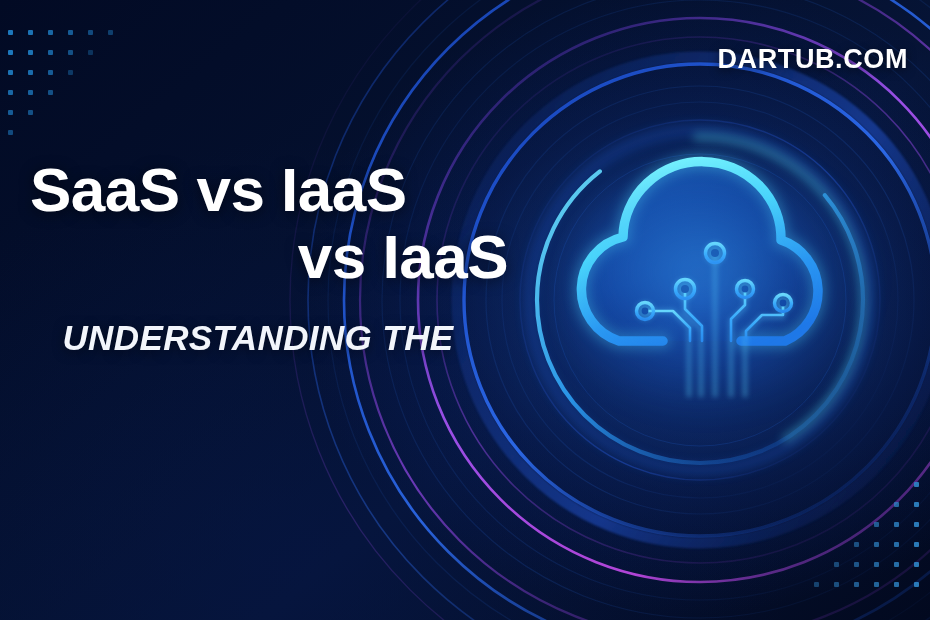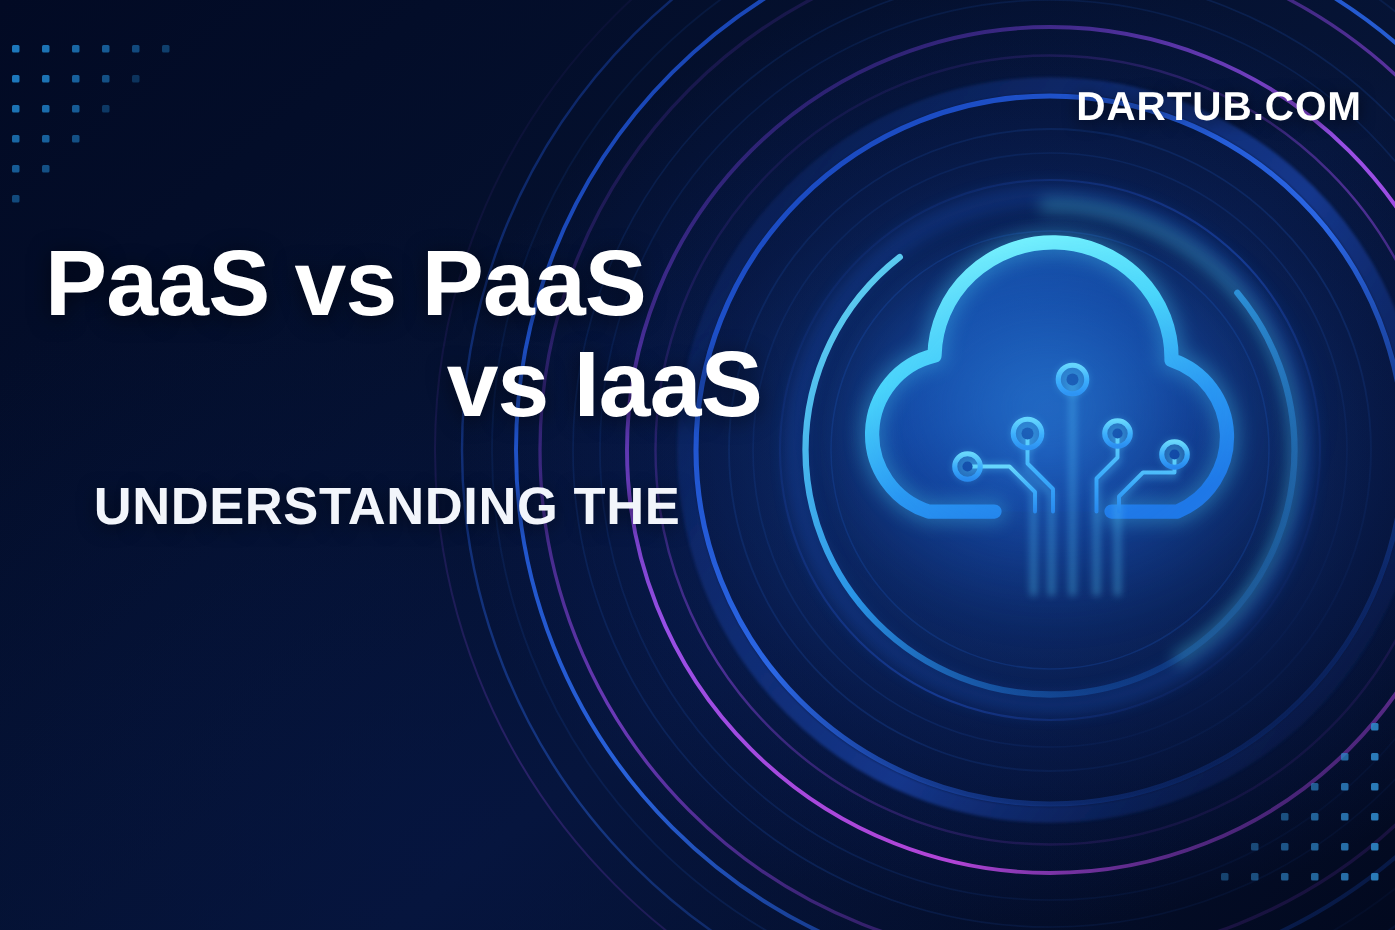--- a/index.html
+++ b/index.html
@@ -53,27 +53,28 @@
   #subtitle {
     margin-top:28px;
     color:#f2f5fb;
     font-size:35px;
     font-weight:bold;
     line-height:1.24;
     letter-spacing:0.4px;
     text-align:center;
     padding-right:40px;
     text-shadow:0 2px 12px rgba(0,0,0,0.5);
+    font-style:italic;
   }
   #subtitle .sl { display:block; white-space:nowrap; }
 
   
   #logo {
     position:absolute;
-    right:22px; top:56px;
+    right:22px; top:44px;
     color:#ffffff;
     font-size:27px;
     font-weight:bold;
     letter-spacing:0.6px;
     z-index:30;
     text-shadow:0 2px 10px rgba(0,0,0,0.6);
   }
 
   
   #cloud-wrap {
@@ -345,20 +346,20 @@
           <circle cx="140" cy="144" r="4"></circle>
           <circle cx="200" cy="144" r="3.4"></circle>
           <circle cx="238" cy="158" r="3.4"></circle>
           <circle cx="100" cy="166" r="3.4"></circle>
         </g>
       </g>
     </svg>
   </div>
 
   <div id="textblock">
-    <div class="title-line l1">PaaS vs PaaS</div>
+    <div class="title-line l1">SaaS vs IaaS</div>
     <div class="title-line l2">vs IaaS</div>
     <div id="subtitle">
       <span class="sl">UNDERSTANDING THE</span>
     </div>
   </div>
 
 </div>
 
 </body></html>

